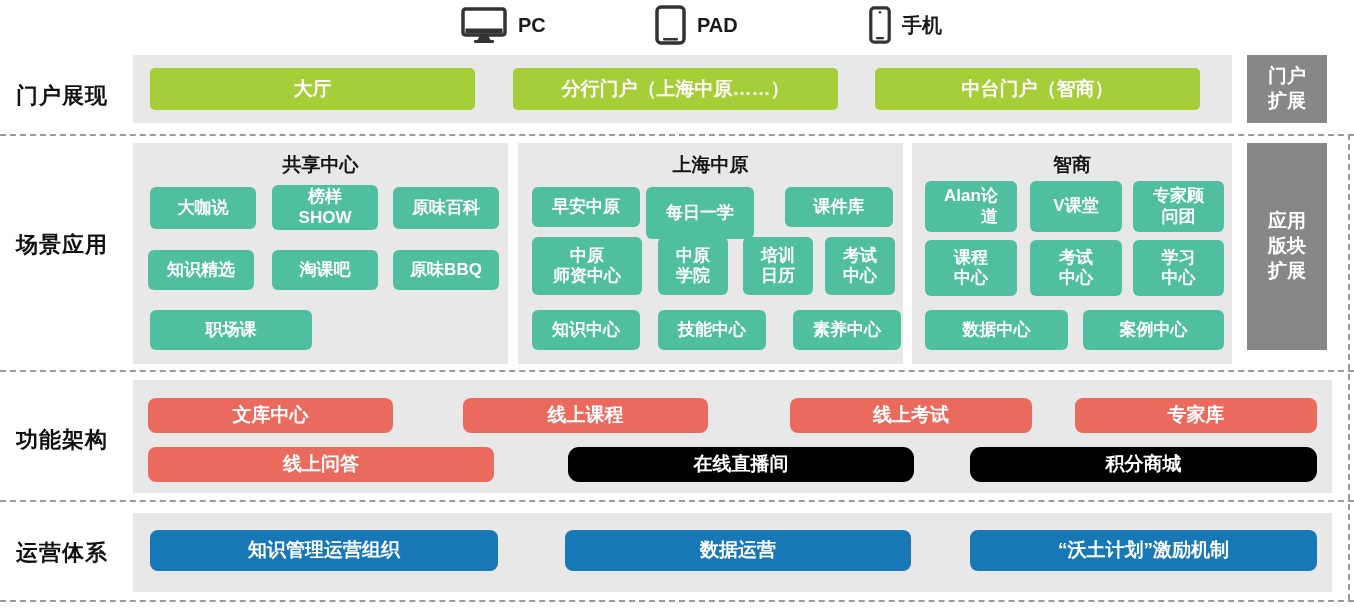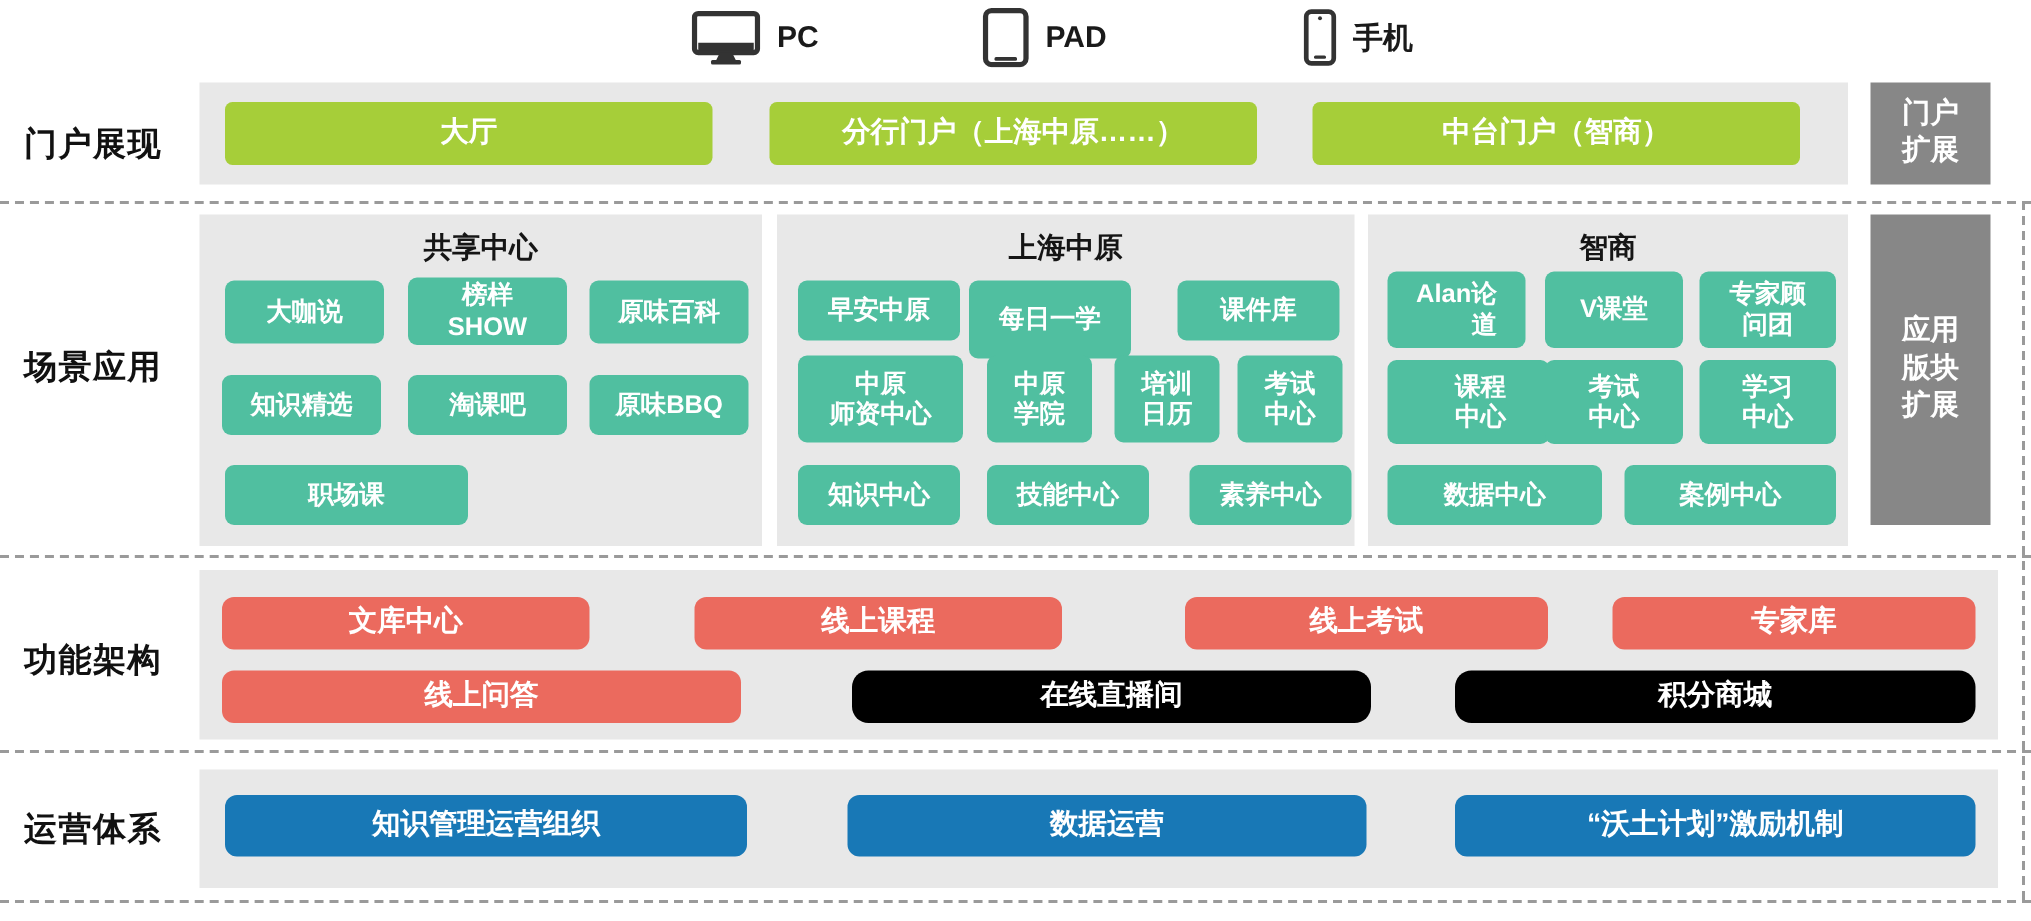--- a/index.html
+++ b/index.html
@@ -62,21 +62,21 @@
   #g2-b5{left:140px;top:94px;width:70px;height:58px;}
   #g2-b6{left:225px;top:94px;width:70px;height:58px;}
   #g2-b7{left:307px;top:94px;width:70px;height:58px;}
   #g2-b8{left:14px;top:167px;width:108px;height:40px;}
   #g2-b9{left:140px;top:167px;width:108px;height:40px;}
   #g2-b10{left:275px;top:167px;width:108px;height:40px;}
   
   #g3-b1{left:13px;top:38px;width:92px;height:51px;text-align:right;}
   #g3-b2{left:118px;top:38px;width:92px;height:51px;}
   #g3-b3{left:221px;top:38px;width:91px;height:51px;}
-  #g3-b4{left:13px;top:97px;width:92px;height:56px;padding-left:16px;}
+  #g3-b4{left:13px;top:97px;width:92px;height:56px;}
   #g3-b5{left:118px;top:97px;width:92px;height:56px;}
   #g3-b6{left:221px;top:97px;width:91px;height:56px;}
   #g3-b7{left:13px;top:167px;width:143px;height:40px;}
   #g3-b8{left:171px;top:167px;width:141px;height:40px;}
   
   #f-b1{left:15px;top:18px;width:245px;height:35px;}
   #f-b2{left:330px;top:18px;width:245px;height:35px;}
   #f-b3{left:657px;top:18px;width:242px;height:35px;}
   #f-b4{left:942px;top:18px;width:242px;height:35px;}
   #f-b5{left:15px;top:67px;width:346px;height:35px;}

